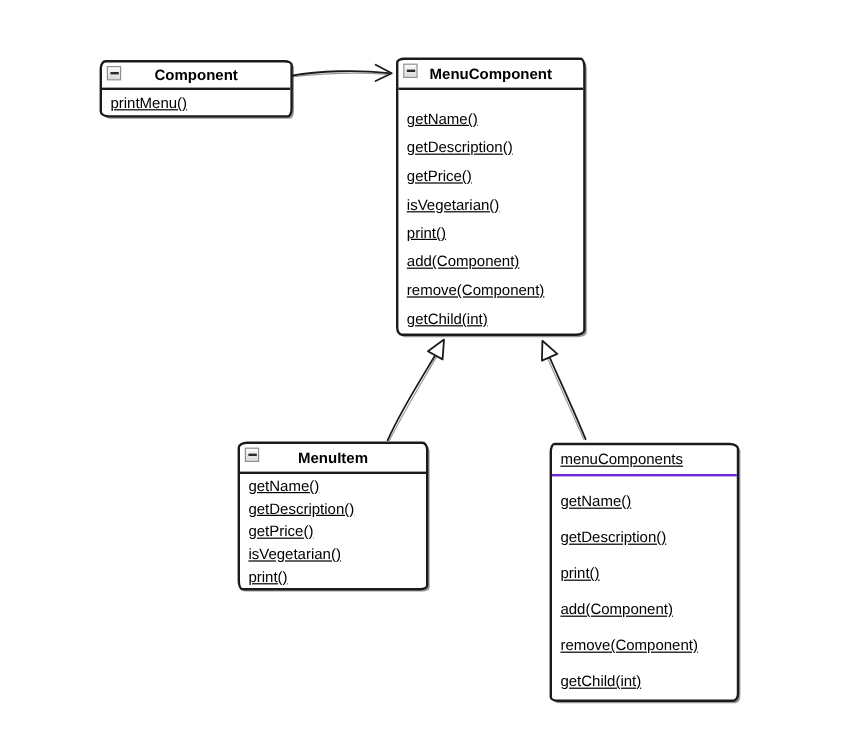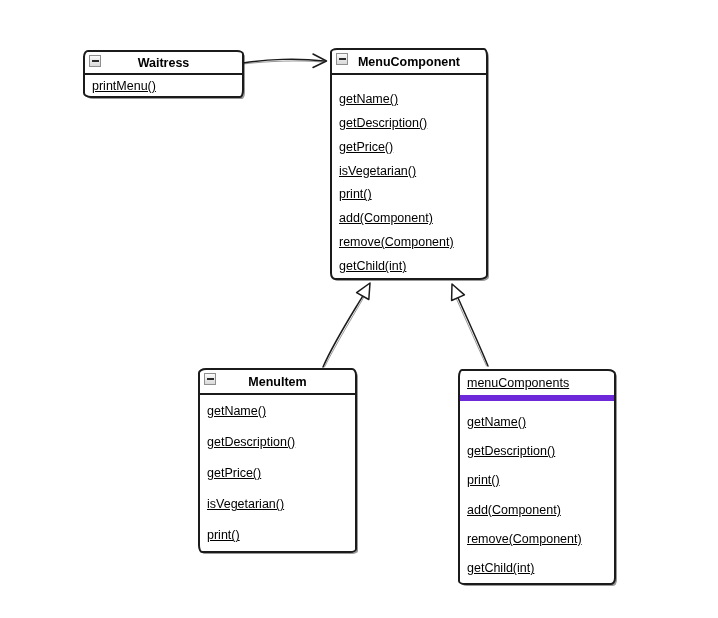--- a/index.html
+++ b/index.html
@@ -8,35 +8,35 @@
     font-family:"Liberation Sans", sans-serif;color:#000;
   }
   
   .uml-box{
     position:absolute;background:#fff;border:2px solid #1b1b1b;
     display:flex;flex-direction:column;box-sizing:border-box;
     box-shadow:2px 2px 0 -1px rgba(27,27,27,0.45);
   }
   #box-waitress     {left:83px;  top:50px;  width:161px; height:48px;  border-radius:5px 7px 4px 8px / 7px 4px 8px 5px;}
   #box-menucomponent{left:330px; top:48px;  width:158px; height:232px; border-radius:7px 4px 8px 5px / 4px 8px 5px 7px;gap:12px;}
-  #box-menuitem     {left:198px; top:368px; width:159px; height:185px; border-radius:8px 5px 7px 4px / 5px 7px 4px 8px;}
+  #box-menuitem     {left:198px; top:368px; width:159px; height:124px; border-radius:8px 5px 7px 4px / 5px 7px 4px 8px;}
   #box-menu         {left:458px; top:369px; width:158px; height:216px; border-radius:4px 8px 5px 7px / 8px 5px 7px 4px;}
   .hd{
     position:relative;height:23px;flex:0 0 auto;border-bottom:2px solid #1b1b1b;
     display:flex;align-items:center;justify-content:center;
     font-size:12.5px;font-weight:bold;
   }
   #box-waitress .hd{height:21px;}
   .collapse{
     position:absolute;left:4px;top:3px;width:12px;height:12px;box-sizing:border-box;
     border:1px solid #8f8f8f;background:linear-gradient(180deg,#fbfbfb,#d9d9d9);
     display:flex;align-items:center;justify-content:center;
   }
   .collapse .minus{width:7px;height:2px;background:#2a2a2a;}
-  .attrs{flex:0 0 auto;border-bottom:6px solid #6d28d9;}
+  .attrs{flex:0 0 auto;border-bottom:2px solid #6d28d9;}
   .attrs .row{height:24px;}
   .bd{flex:1 1 auto;display:flex;flex-direction:column;}
   .bd.padded{padding-top:6px;}
   .row{
     flex:1 1 auto;display:flex;align-items:center;
     padding:0 7px;font-size:12.5px;white-space:nowrap;overflow:hidden;text-decoration:underline;
   }
   
   svg.connectors{position:absolute;left:0;top:0;width:718px;height:618px;}
   .shaft{fill:none;stroke:#1b1b1b;stroke-width:1.5;stroke-linecap:round;}
@@ -68,21 +68,21 @@
       <path class="shaft echo" d="M486.5 366 C 477.5 346, 465 318, 456.5 299"></path>
       <polygon class="hollow-arrow" points="452,284 464.4,294.9 451.6,300.5"></polygon>
     </g>
   </svg>
 
   <div class="uml-box" id="box-waitress">
     <div class="hd">
       <span class="collapse">
           <span class="minus"></span>
         </span>
-      <span>Waitress</span>
+      <span>Component</span>
     </div>
     <div class="bd">
 
     <div class="row">printMenu()</div>
       </div>
   </div>
 
   <div class="uml-box" id="box-menucomponent">
     <div class="hd">
       <span class="collapse">

